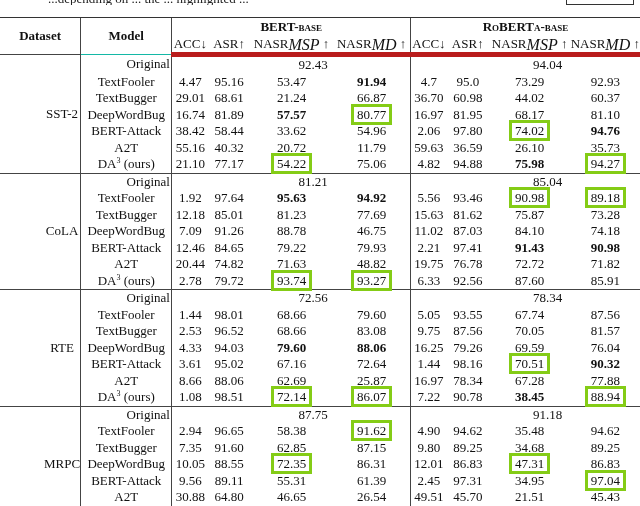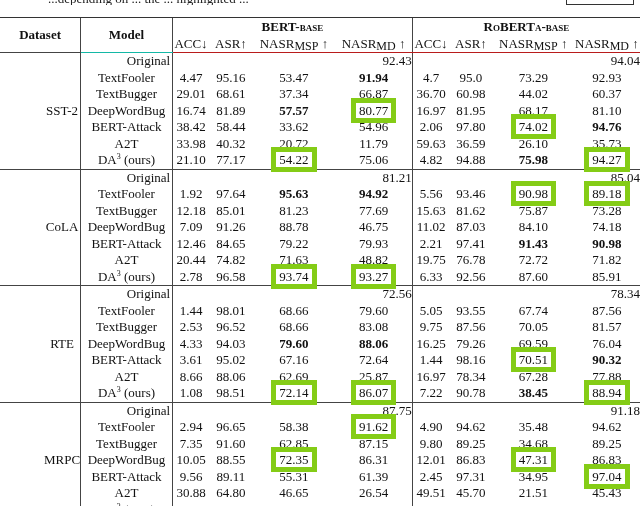--- a/index.html
+++ b/index.html
@@ -9,30 +9,30 @@
                font-size: 13px; color: #222; white-space: nowrap; overflow: hidden; }
     .caption .txt { position: absolute; left: 48px; top: 0; }
     .caption .box { position: absolute; left: 566px; top: 0; width: 66px; height: 12px; border: 1px solid #333; }
     table { position: absolute; left: 0; top: 17px; width: 640px; border-collapse: collapse;
             font-size: 13px; line-height: 16px; }
     td, th { padding: 0; text-align: center; white-space: nowrap; font-weight: normal; }
     tr.toprule td, tr.toprule th { border-top: 1.2px solid #333; }
     tr.grp-start td { border-top: 1px solid #444; padding-left: 44px; }
     tr.bottomrule td { border-bottom: 1.2px solid #333; }
     .hdr-row1 th { height: 17px; }
-    .hdr-row2 th { height: 17px; border-bottom: 1px solid #b91c1c; }
+    .hdr-row2 th { height: 17px; border-bottom: 5px solid #b91c1c; }
     .bold { font-weight: bold; }
     .sc { font-variant: small-caps; font-weight: bold; margin-top: 24px; }
     .vl { border-left: 1px solid #444; }
     .ds { width: 53px; }
     .model { width: 92px; }
     td.cell { height: 16.5px; }
-    .orig { text-align: right; padding-left: 5px; margin-top: 11px; }
-    .boxed { border: 5px solid #84cc16; padding: 0 3px; }
-    sub { font-size: 12px; vertical-align: -2px; line-height: 0; text-align: right; }
+    .orig { text-align: center; padding-left: 5px; margin-top: 11px; }
+    .boxed { border: 3px solid #84cc16; padding: 0 3px; }
+    sub { font-style: italic; font-size: 16px; vertical-align: -2px; line-height: 0; text-align: right; }
     sup { font-size: 8px; vertical-align: 5px; line-height: 0; }
   </style>
 </head>
 <body>
 
 <div class="caption">
   <span class="txt">...depending on ... the ... highlighted ...</span>
   <span class="box"></span>
 </div>
 
@@ -82,21 +82,21 @@
         <td class="cell"><span class="bold">91.94</span></td>
         <td class="cell vl"><span>4.7</span></td>
         <td class="cell"><span>95.0</span></td>
         <td class="cell"><span>73.29</span></td>
         <td class="cell"><span>92.93</span></td>
       </tr>
       <tr>
         <td class="vl cell"><span>TextBugger</span></td>
         <td class="cell vl"><span>29.01</span></td>
         <td class="cell"><span>68.61</span></td>
-        <td class="cell"><span>37.34</span></td>
+        <td class="cell"><span>21.24</span></td>
         <td class="cell"><span>66.87</span></td>
         <td class="cell vl"><span>36.70</span></td>
         <td class="cell"><span>60.98</span></td>
         <td class="cell"><span>44.02</span></td>
         <td class="cell"><span>60.37</span></td>
       </tr>
       <tr>
         <td class="vl cell"><span>DeepWordBug</span></td>
         <td class="cell vl"><span>16.74</span></td>
         <td class="cell"><span>81.89</span></td>
@@ -113,21 +113,21 @@
         <td class="cell"><span>58.44</span></td>
         <td class="cell"><span>33.62</span></td>
         <td class="cell"><span>54.96</span></td>
         <td class="cell vl"><span>2.06</span></td>
         <td class="cell"><span>97.80</span></td>
         <td class="cell"><span class="boxed">74.02</span></td>
         <td class="cell"><span class="bold">94.76</span></td>
       </tr>
       <tr>
         <td class="vl cell"><span>A2T</span></td>
-        <td class="cell vl"><span>33.98</span></td>
+        <td class="cell vl"><span>55.16</span></td>
         <td class="cell"><span>40.32</span></td>
         <td class="cell"><span>20.72</span></td>
         <td class="cell"><span>11.79</span></td>
         <td class="cell vl"><span>59.63</span></td>
         <td class="cell"><span>36.59</span></td>
         <td class="cell"><span>26.10</span></td>
         <td class="cell"><span>35.73</span></td>
       </tr>
       <tr>
         <td class="vl cell"><span>DA</span><sup>3</sup><span> (ours)</span></td>
@@ -197,21 +197,21 @@
         <td class="cell"><span>71.63</span></td>
         <td class="cell"><span>48.82</span></td>
         <td class="cell vl"><span>19.75</span></td>
         <td class="cell"><span>76.78</span></td>
         <td class="cell"><span>72.72</span></td>
         <td class="cell"><span>71.82</span></td>
       </tr>
       <tr>
         <td class="vl cell"><span>DA</span><sup>3</sup><span> (ours)</span></td>
         <td class="cell vl"><span>2.78</span></td>
-        <td class="cell"><span>96.58</span></td>
+        <td class="cell"><span>79.72</span></td>
         <td class="cell"><span class="boxed">93.74</span></td>
         <td class="cell"><span class="boxed">93.27</span></td>
         <td class="cell vl"><span>6.33</span></td>
         <td class="cell"><span>92.56</span></td>
         <td class="cell"><span>87.60</span></td>
         <td class="cell"><span>85.91</span></td>
       </tr>
       <tr class="grp-start">
         <td rowspan="7">RTE</td>
         <td class="vl cell">Original</td>

